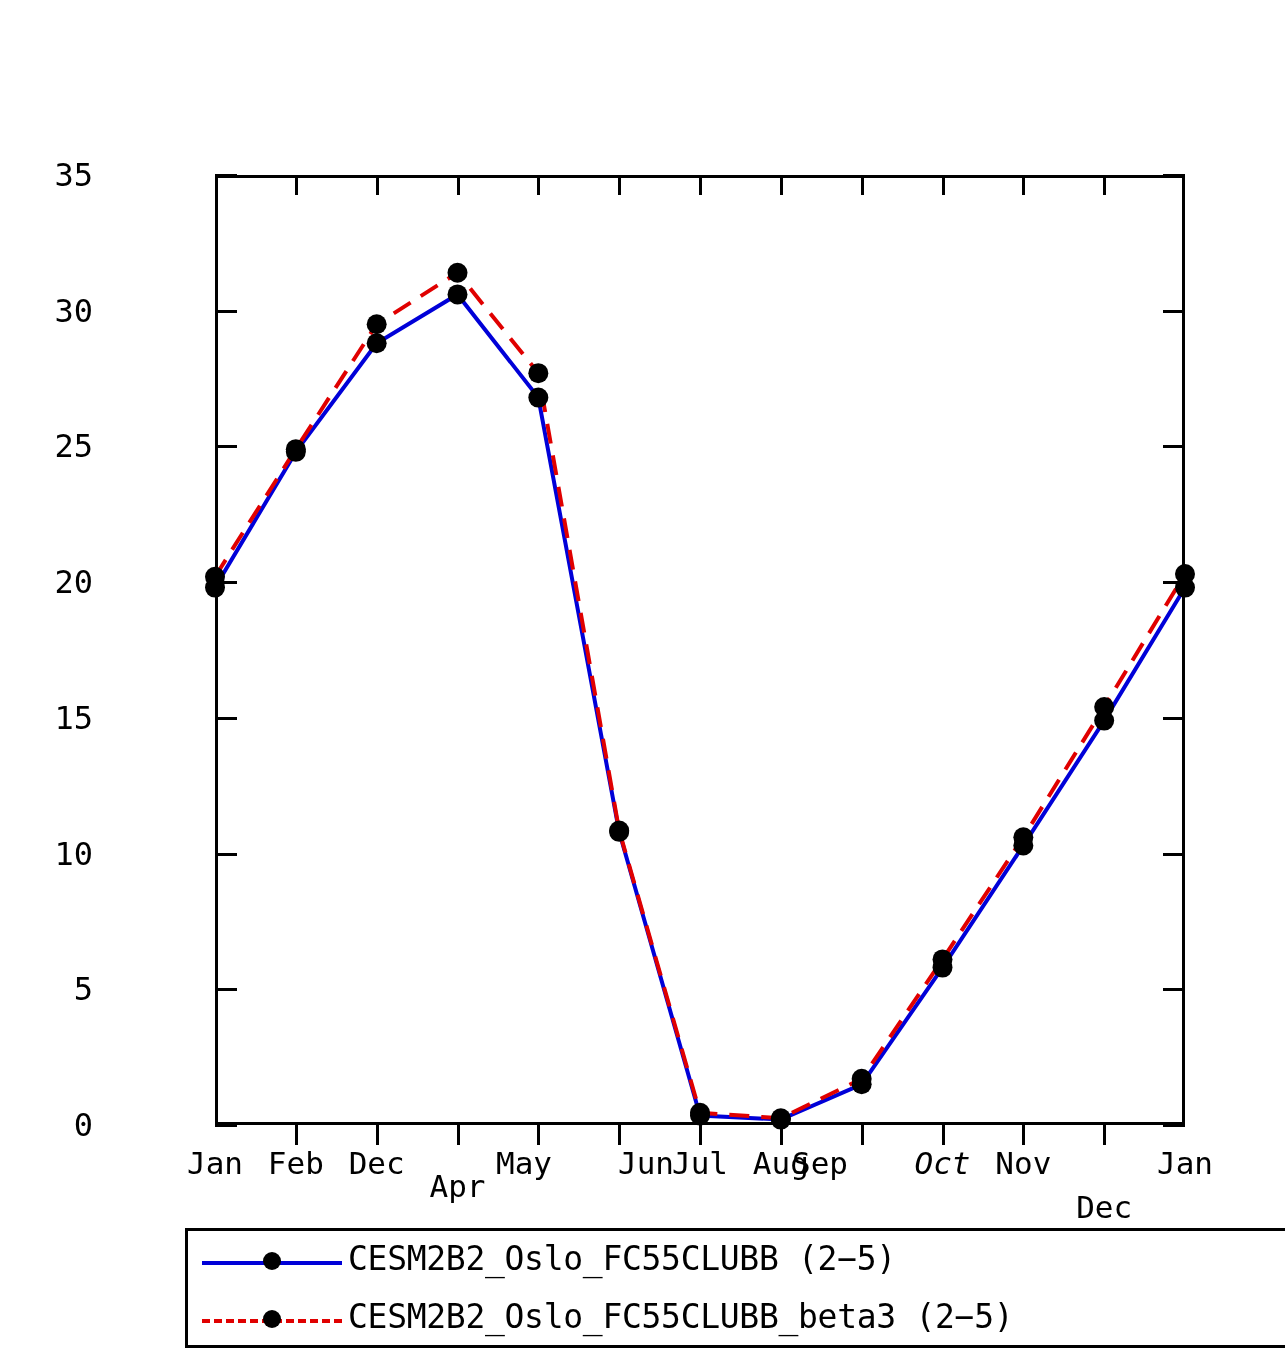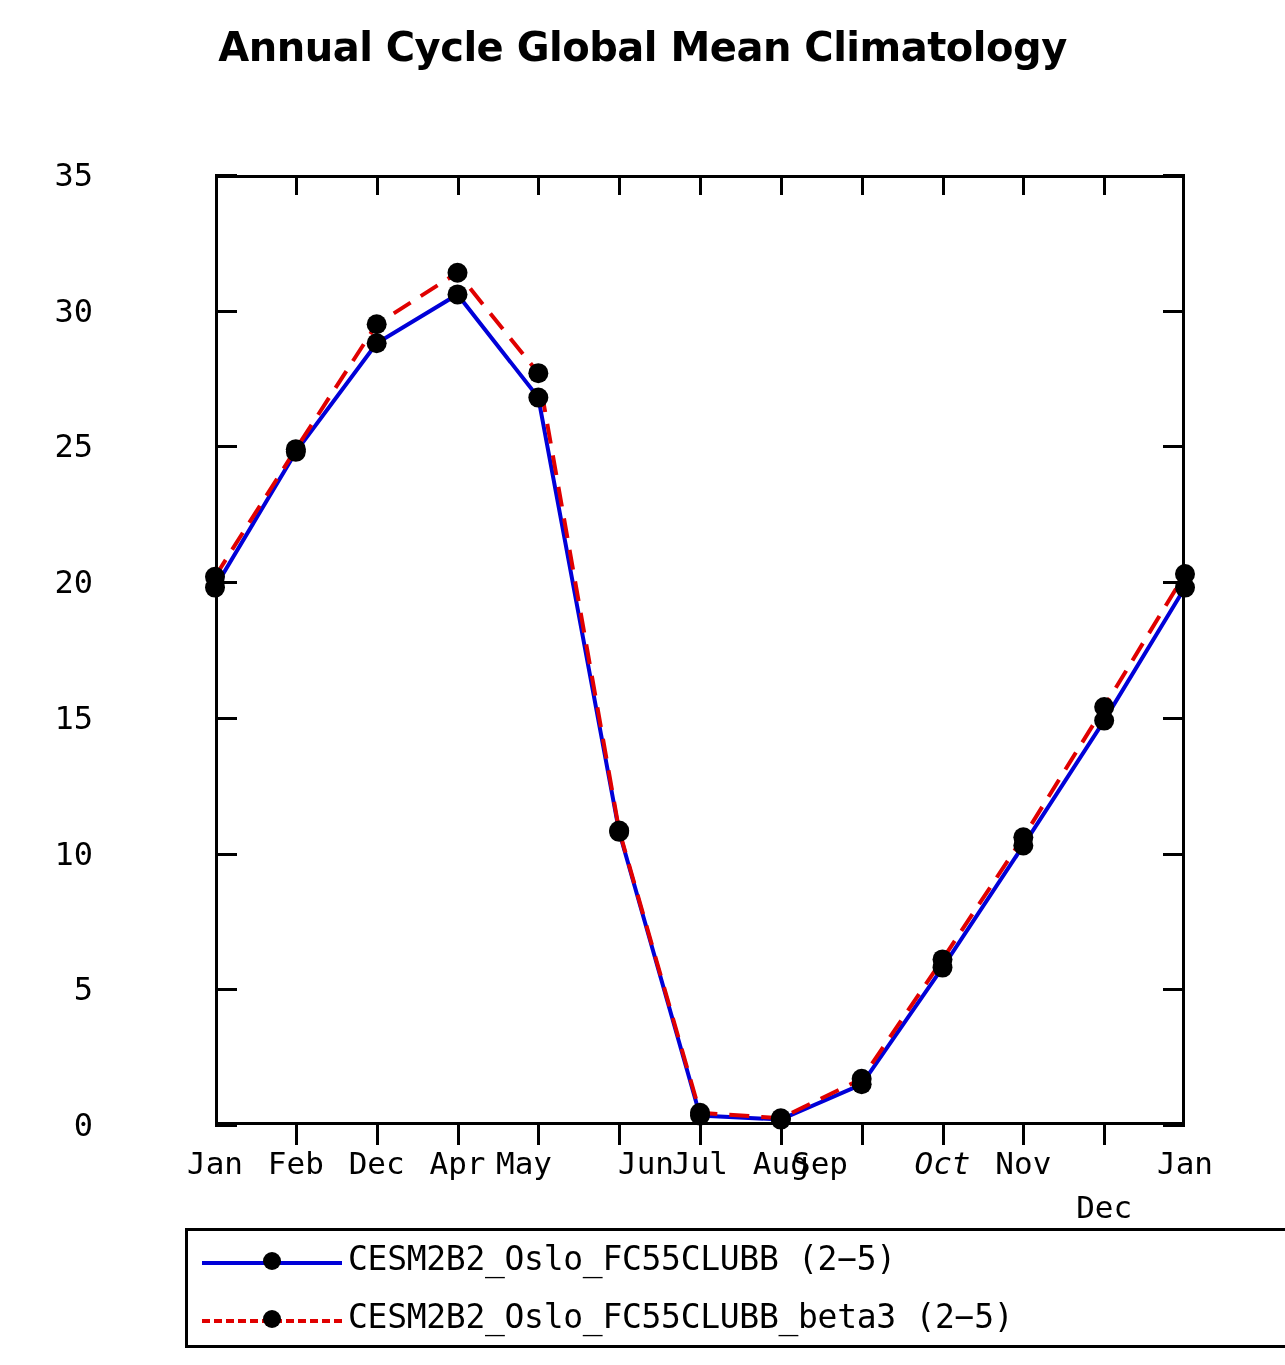--- a/index.html
+++ b/index.html
@@ -155,21 +155,20 @@
     width: 1285px;
     height: 1365px;
     pointer-events: none;
   }
 </style>
 </head>
 <body>
 
 <div id="page">
 
-  <div class="chart-title">Annual Cycle Global Mean Climatology</div>
 
   <div class="plot-frame"></div>
 
   <div id="axis-layer">
       <div class="ytick-label" style="top: 1125px;">0</div>
       <div class="ytick-mark" style="top: 1124px;"></div>
       <div class="ytick-mark right" style="top: 1124px;"></div>
       <div class="ytick-label" style="top: 989.286px;">5</div>
       <div class="ytick-mark" style="top: 988.286px;"></div>
       <div class="ytick-mark right" style="top: 988.286px;"></div>
@@ -191,21 +190,21 @@
       <div class="ytick-label" style="top: 175px;">35</div>
       <div class="ytick-mark" style="top: 174px;"></div>
       <div class="ytick-mark right" style="top: 174px;"></div>
       <div class="xtick-label" style="left: 160px;">Jan</div>
       <div class="xtick-label" style="left: 240.833px;">Feb</div>
       <div class="xtick-mark" style="left: 294.833px;"></div>
       <div class="xtick-mark top" style="left: 294.833px;"></div>
       <div class="xtick-label" style="left: 321.667px;">Dec</div>
       <div class="xtick-mark" style="left: 375.667px;"></div>
       <div class="xtick-mark top" style="left: 375.667px;"></div>
-      <div class="xtick-label" style="left: 402.5px;">Apr</div>
+      <div class="xtick-label" style="left: 402.5px; margin-top: 23px;">Apr</div>
       <div class="xtick-mark" style="left: 456.5px;"></div>
       <div class="xtick-mark top" style="left: 456.5px;"></div>
       <div class="xtick-label" style="left: 469px;">May</div>
       <div class="xtick-mark" style="left: 537.333px;"></div>
       <div class="xtick-mark top" style="left: 537.333px;"></div>
       <div class="xtick-label" style="left: 591px;">Jun</div>
       <div class="xtick-mark" style="left: 618.167px;"></div>
       <div class="xtick-mark top" style="left: 618.167px;"></div>
       <div class="xtick-label" style="left: 645px;">Jul</div>
       <div class="xtick-mark" style="left: 699px;"></div>

